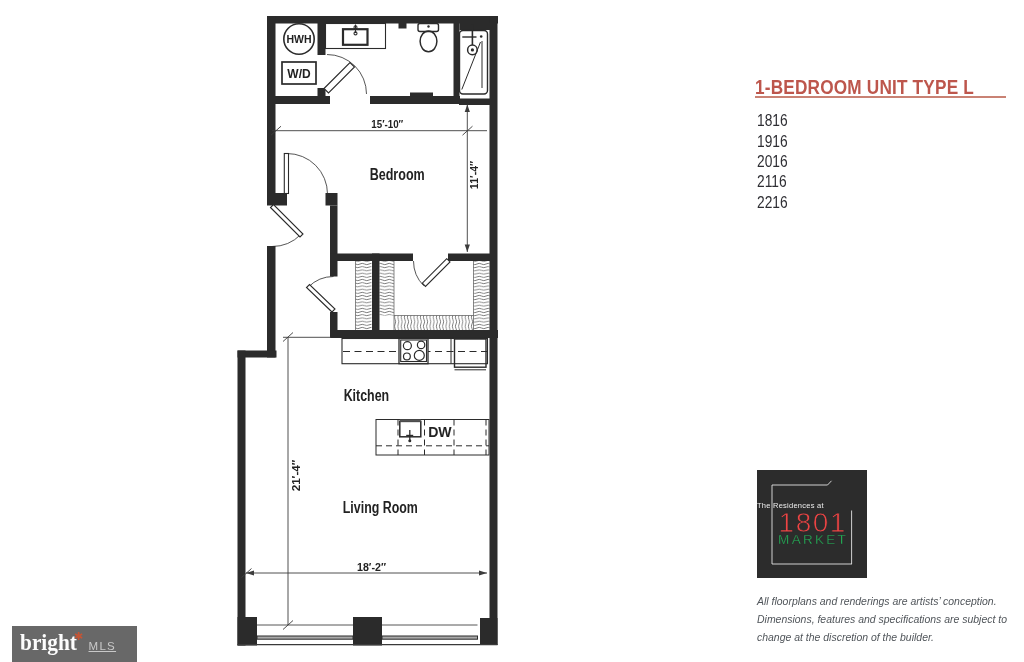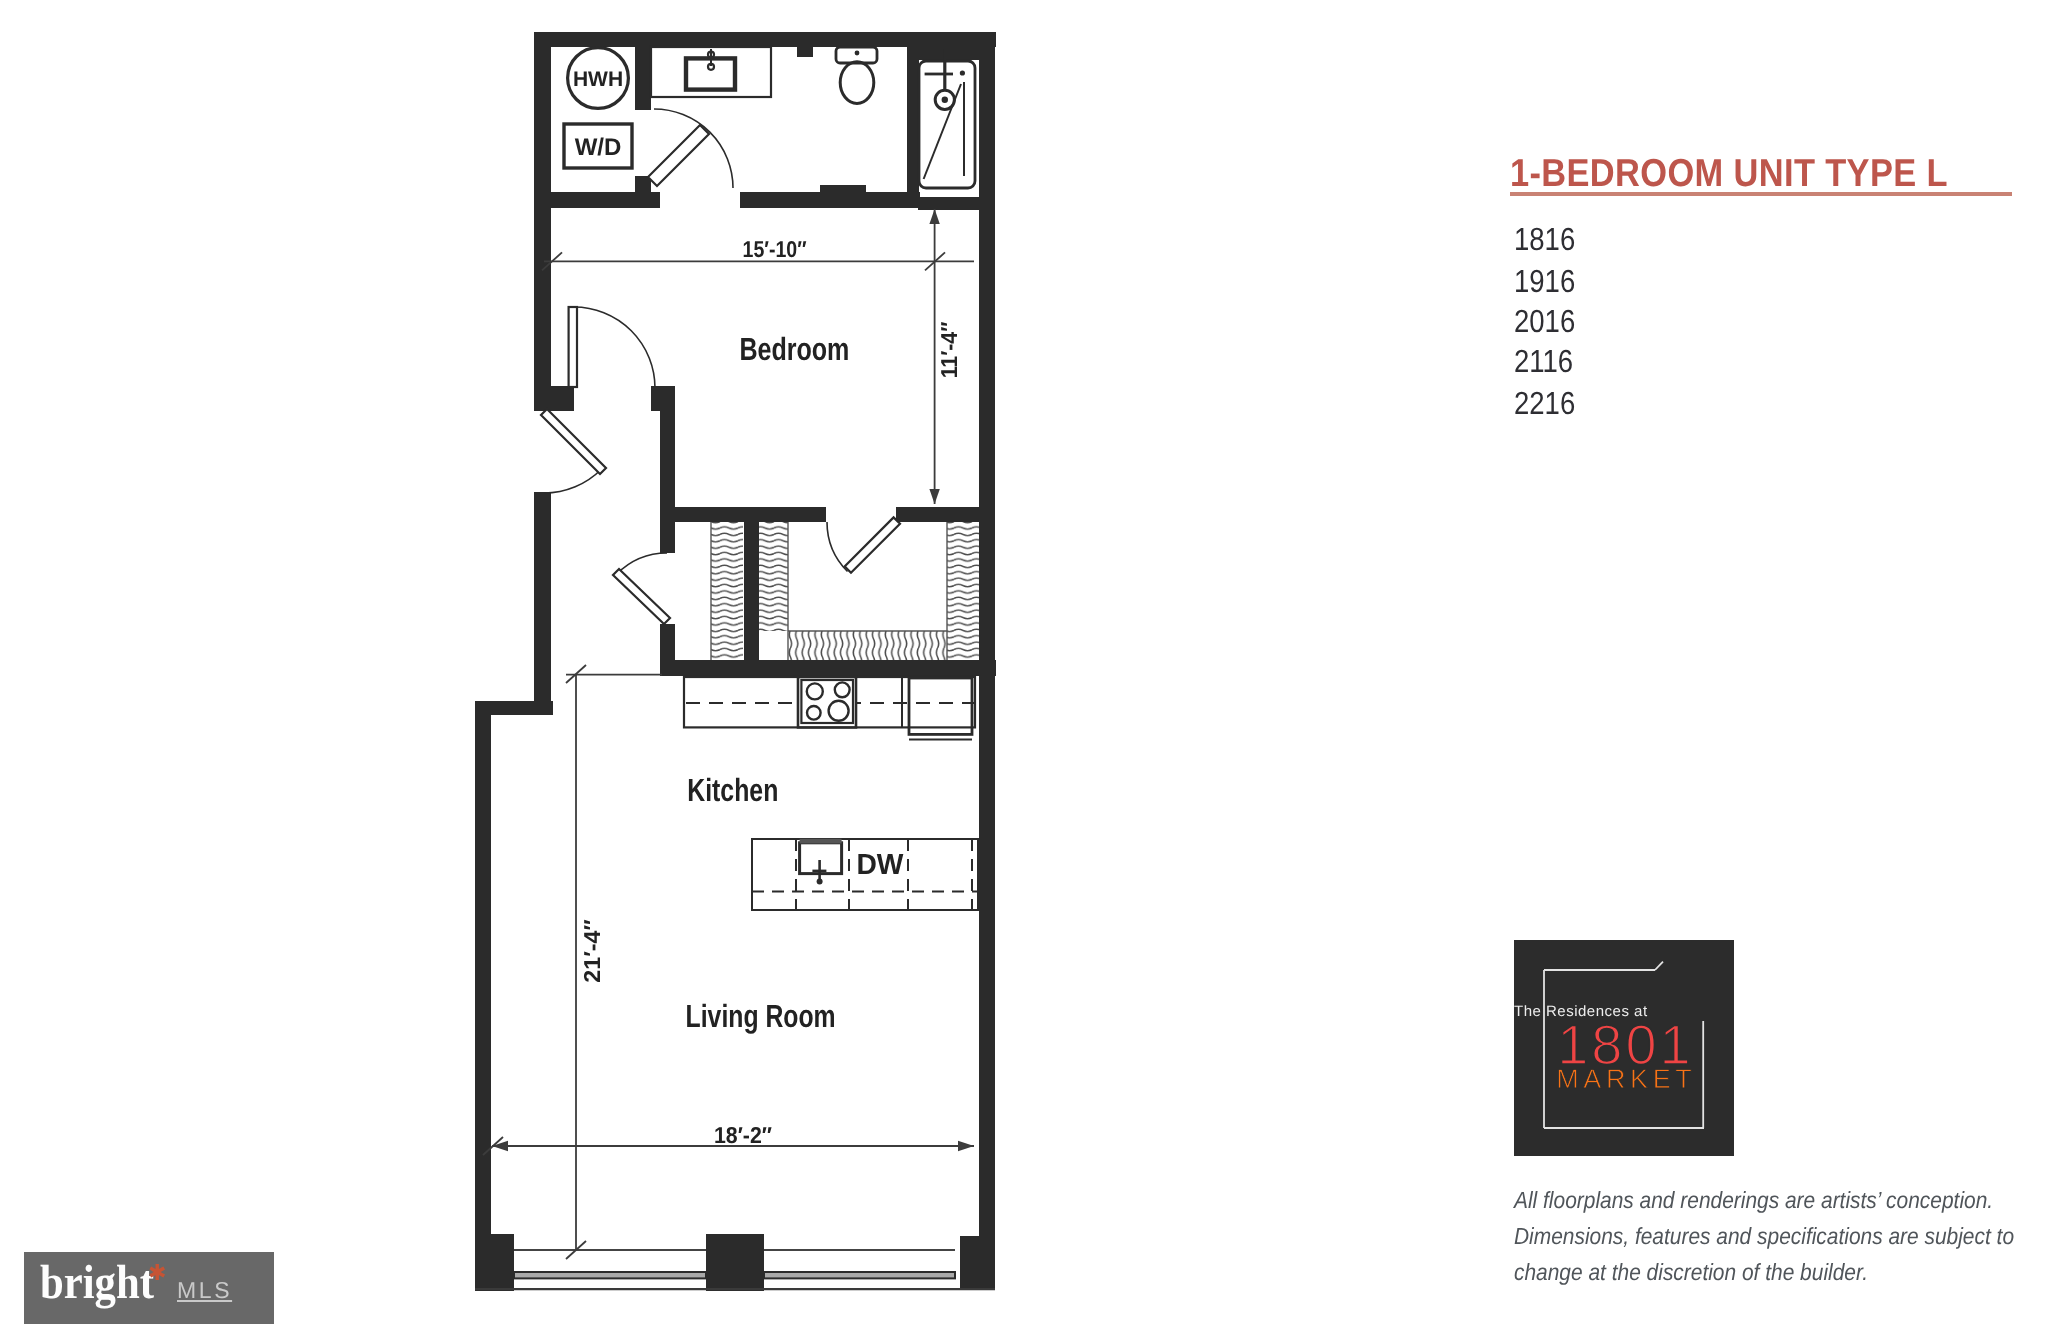--- a/index.html
+++ b/index.html
@@ -248,21 +248,21 @@
 <div class="abs" style="left:757px;top:470px;width:110px;height:107.5px;background:#2c2c2c;">
   <svg width="110" height="107.5" viewBox="0 0 110 107.5" style="position:absolute;left:0;top:0">
     <line x1="15" y1="15" x2="70.5" y2="15" stroke="#e3e3e3" stroke-width="0.9"></line>
     <line x1="70.5" y1="15" x2="74.5" y2="10.8" stroke="#e3e3e3" stroke-width="0.9"></line>
     <line x1="15" y1="15" x2="15" y2="94" stroke="#e3e3e3" stroke-width="0.9"></line>
     <line x1="15" y1="94" x2="95" y2="94" stroke="#e3e3e3" stroke-width="0.9"></line>
     <line x1="94.6" y1="40.5" x2="94.6" y2="94" stroke="#e3e3e3" stroke-width="0.9"></line>
   </svg>
   <div class="abs" style="left:0;top:31px;width:110px;text-align:left;font-size:7.5px;letter-spacing:0.25px;color:#ededed;">The Residences at</div>
   <div class="abs" style="left:0;top:36.5px;width:110px;text-align:center;font-size:28px;letter-spacing:1.5px;text-indent:1.5px;color:#ef4444;-webkit-text-stroke:0.8px #2c2c2c;">1801</div>
-  <div class="abs" style="left:0;top:62.3px;width:110px;text-align:center;font-size:13.5px;letter-spacing:2.3px;text-indent:2.3px;color:#f97316;-webkit-text-stroke:0.4px #2c2c2c;">MARKET</div>
+  <div class="abs" style="left:0;top:62.3px;width:110px;text-align:center;font-size:13.5px;letter-spacing:2.3px;text-indent:2.3px;color:#22c55e;-webkit-text-stroke:0.4px #2c2c2c;">MARKET</div>
 </div>
 
 <div class="abs" style="left:757px;top:592.1px;font-size:11.7px;font-style:italic;line-height:17.75px;color:#50555a;white-space:nowrap;transform:scaleX(0.895);transform-origin:0 0;">All floorplans and renderings are artists’ conception.<br>Dimensions, features and specifications are subject to<br>change at the discretion of the builder.</div>
 
 <div class="abs" style="left:12px;top:626.4px;width:125px;height:35.6px;background:#686868;">
   <div class="abs" style="left:7.5px;top:3px;font-family:'Liberation Serif',serif;font-size:24px;font-weight:bold;color:#fdfdfd;transform:scaleX(0.89);transform-origin:0 0;">bright</div>
   <div class="abs" style="left:62px;top:4px;font-size:11px;color:#c65434;">✱</div>
   <div class="abs" style="left:76.5px;top:13.4px;font-size:11.5px;letter-spacing:1.3px;color:#c9c9c9;text-decoration:underline;">MLS</div>
 </div>
 

